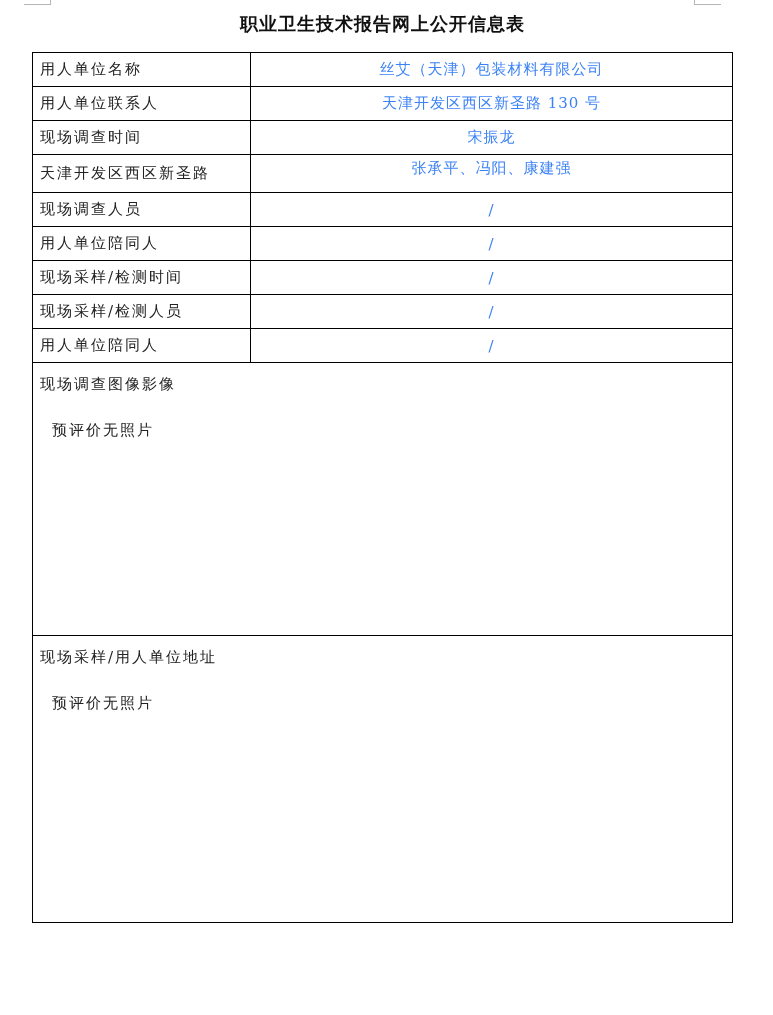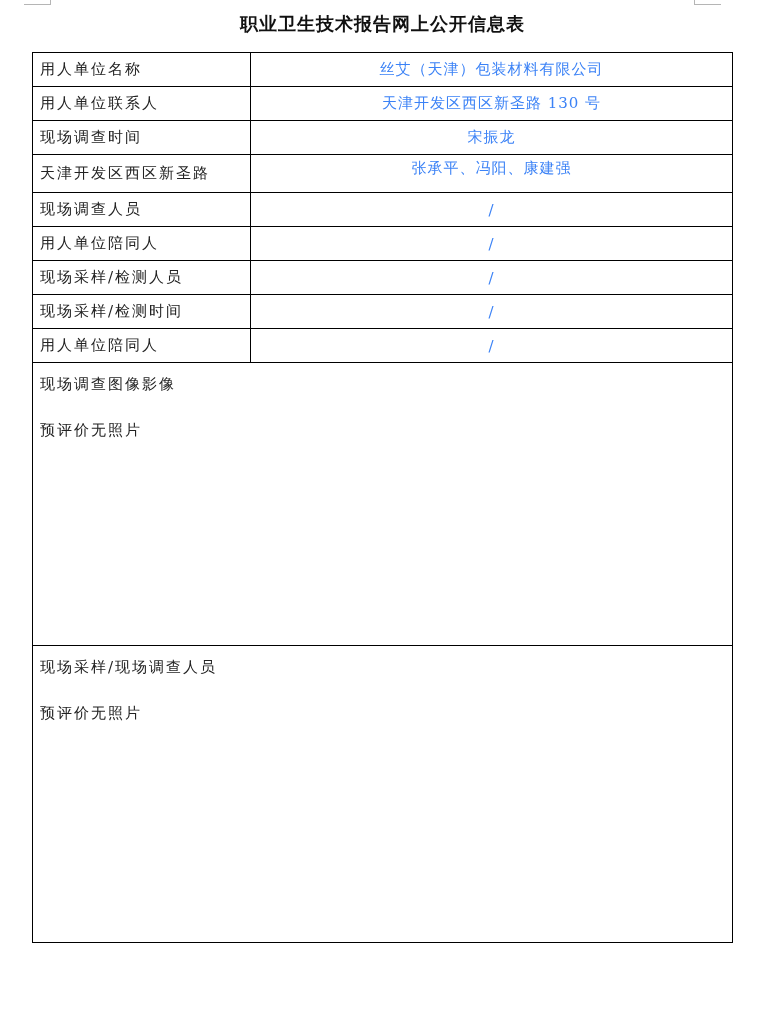--- a/index.html
+++ b/index.html
@@ -70,32 +70,33 @@
     }
     .info-table tr.row td {
       height: 33px;
     }
     .info-table td.value.top-aligned {
       vertical-align: top;
       padding-top: 4px;
     }
     .info-table td.section {
       vertical-align: top;
-      padding: 10px 0 10px 7px;
+      padding: 10px 0 0 7px;
       letter-spacing: 2px;
       color: #222;
     }
     .section-title {
       display: block;
       line-height: 22px;
     }
     .section-note {
       display: block;
       margin-top: 24px;
       line-height: 22px;
+      margin-left: 12px;
     }
     tr.section-survey td {
       height: 262px;
     }
     tr.section-sampling td {
       height: 276px;
     }
   </style>
 </head>
 <body>
@@ -125,37 +126,37 @@
     </tr>
     <tr class="row">
       <td class="label">现场调查人员</td>
       <td class="value">/</td>
     </tr>
     <tr class="row">
       <td class="label">用人单位陪同人</td>
       <td class="value">/</td>
     </tr>
     <tr class="row">
-      <td class="label">现场采样/检测人员</td>
+      <td class="label">现场采样/检测时间</td>
       <td class="value">/</td>
     </tr>
     <tr class="row">
-      <td class="label">现场采样/检测时间</td>
+      <td class="label">现场采样/检测人员</td>
       <td class="value">/</td>
     </tr>
     <tr class="row">
       <td class="label">用人单位陪同人</td>
       <td class="value">/</td>
     </tr>
     <tr class="section-survey">
       <td class="section" colspan="2">
         <span class="section-title">现场调查图像影像</span>
         <span class="section-note">预评价无照片</span>
       </td>
     </tr>
     <tr class="section-sampling">
       <td class="section" colspan="2">
-        <span class="section-title">现场采样/现场调查人员</span>
+        <span class="section-title">现场采样/用人单位地址</span>
         <span class="section-note">预评价无照片</span>
       </td>
     </tr>
   </tbody>
 </table>
 
 </body></html>

